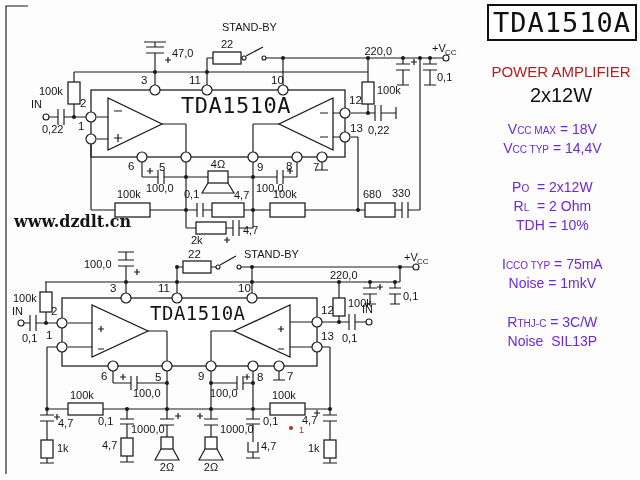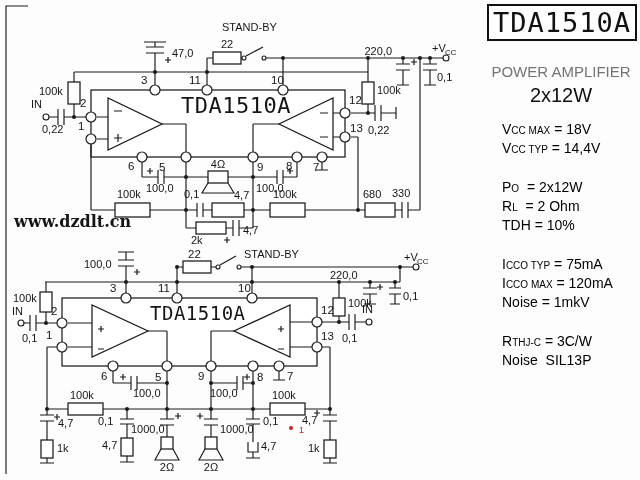--- a/index.html
+++ b/index.html
@@ -19,23 +19,23 @@
   .sub8{font-size:8px;}
   .mid{text-anchor:middle;}
   .end{text-anchor:end;}
   .wm{font-family:"DejaVu Serif",serif;font-weight:bold;font-size:16px;}
   .red{fill:#cc2222;stroke:none;}
   .redtxt{fill:#cc2222;font-size:9px;}
   
   .tbox{position:absolute;left:487px;top:4px;width:146px;height:33px;border:2px solid #111;
         display:flex;align-items:center;justify-content:center;background:#fff;}
   .tbox span{font-size:27px;font-family:"DejaVu Sans Mono",monospace;letter-spacing:1px;color:#111;}
-  .sub1{position:absolute;left:485px;top:63px;width:152px;text-align:center;font-size:15px;color:#737373;}
+  .sub1{position:absolute;left:485px;top:63px;width:152px;text-align:center;font-size:15px;color:#b91c1c;}
   .sub2{position:absolute;left:485px;top:84px;width:152px;text-align:center;font-size:20px;color:#111;}
-  .specs{position:absolute;left:502px;top:122px;color:#000000;font-size:14px;}
+  .specs{position:absolute;left:502px;top:122px;color:#6d28d9;font-size:14px;text-align:center;}
   .spec-line{height:15px;line-height:15px;margin-bottom:4px;white-space:pre;}
   .spec-line .sub{font-size:10px;}
   .gap{margin-top:24px;}
 </style>
 </head>
 <body>
 
 <div class="stage">
 
 <svg width="640" height="480" viewBox="0 0 640 480">
@@ -365,19 +365,18 @@
 </div>
 <div class="sub1">POWER AMPLIFIER</div>
 <div class="sub2">2x12W</div>
 <div class="specs">
       <div class="spec-line"><span>V</span><span class="sub">CC MAX</span><span> = 18V</span></div>
       <div class="spec-line"><span>V</span><span class="sub">CC TYP</span><span> = 14,4V</span></div>
       <div class="spec-line gap"><span>P</span><span class="sub">O</span><span>  = 2x12W</span></div>
       <div class="spec-line"><span>R</span><span class="sub">L</span><span>  = 2 Ohm</span></div>
       <div class="spec-line"><span>TDH = 10%</span></div>
       <div class="spec-line gap"><span>I</span><span class="sub">CCO TYP</span><span> = 75mA</span></div>
-      <div class="spec-line"><span>I</span><span class="sub">CCO MAX</span><span> = 120mA</span></div>
       <div class="spec-line"><span>Noise = 1mkV</span></div>
       <div class="spec-line gap"><span>R</span><span class="sub">THJ-C</span><span> = 3C/W</span></div>
       <div class="spec-line"><span>Noise  SIL13P</span></div>
     </div>
 
 </div>
 
 </body></html>

